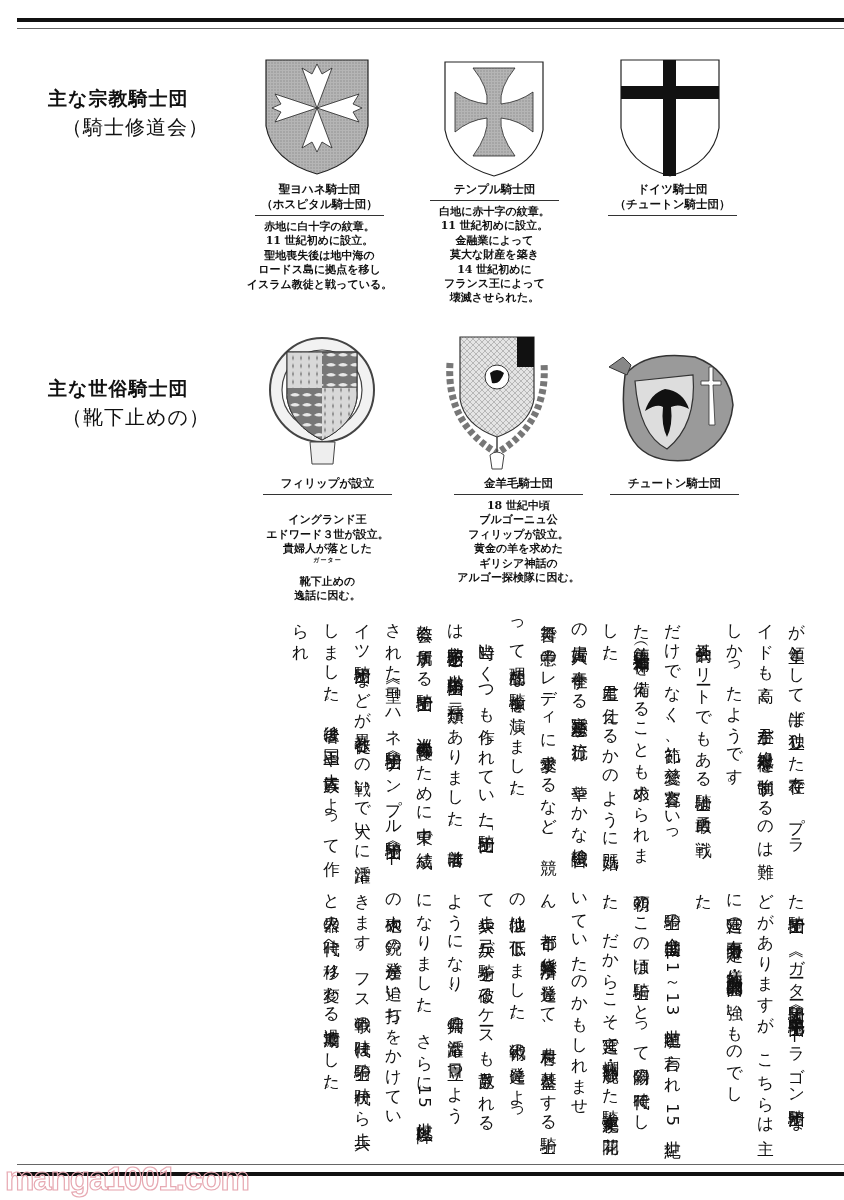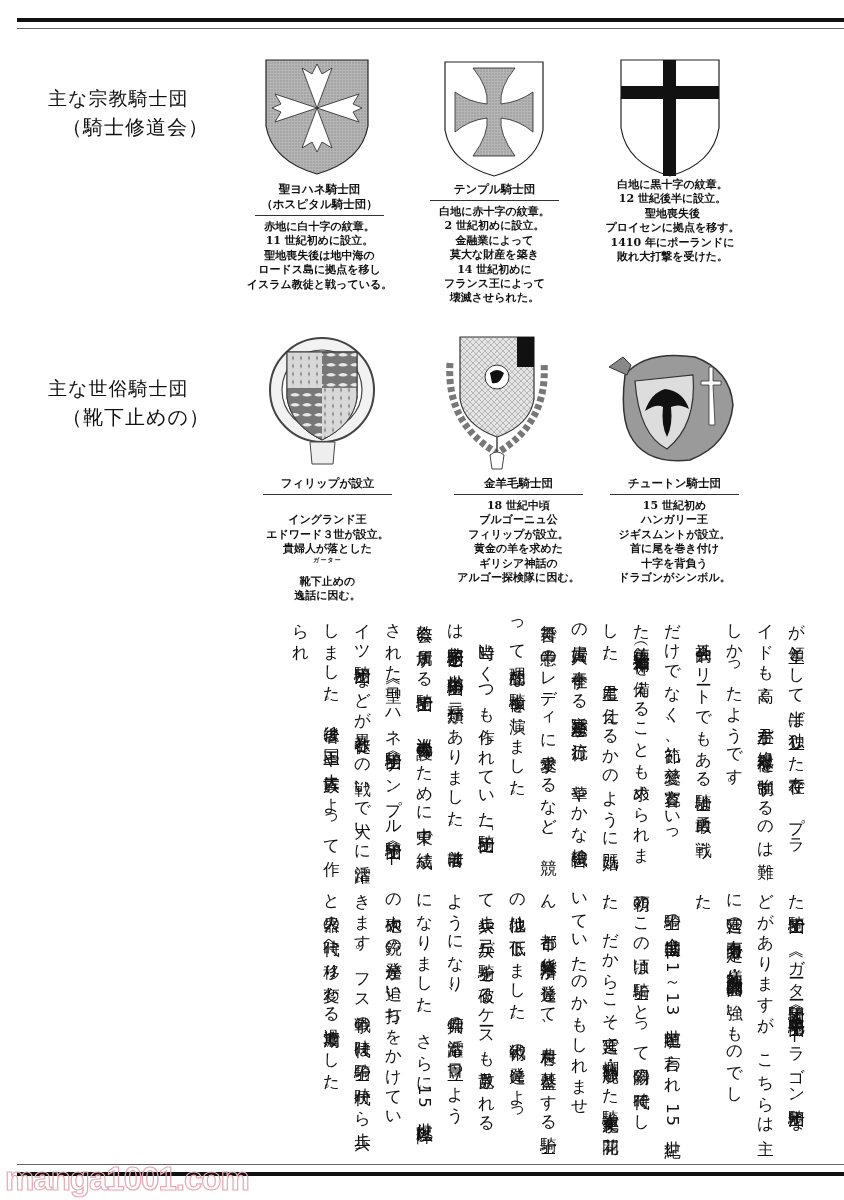--- a/index.html
+++ b/index.html
@@ -4,21 +4,21 @@
 <style>
   html, body { margin: 0; padding: 0; background: #ffffff; }
   body { width: 844px; height: 1200px; position: relative; overflow: hidden;
          font-family: "DejaVu Serif", "Liberation Serif", serif; color: #111; }
 
   .rule-top-thick { position: absolute; left: 17px; right: 0; top: 18px; height: 4px; background: #111; }
   .rule-top-thin  { position: absolute; left: 17px; right: 0; top: 28px; height: 1px; background: #666; }
   .rule-bot-thin  { position: absolute; left: 17px; right: 0; top: 1164px; height: 1px; background: #666; }
   .rule-bot-thick { position: absolute; left: 17px; right: 0; top: 1172px; height: 4px; background: #111; }
 
-  .section-title { position: absolute; left: 48px; font-size: 19px; font-weight: normal; letter-spacing: 1px; }
+  .section-title { position: absolute; left: 48px; font-size: 19px; font-weight: bold; letter-spacing: 1px; }
   .section-sub   { position: absolute; left: 62px; font-size: 20px; letter-spacing: 1px; }
 
   .emblem { position: absolute; width: 110px; height: 120px; }
   .emblem svg { width: 100%; height: 100%; }
 
   .card { position: absolute; width: 165px; text-align: center; }
   .card .name { font-size: 11.5px; line-height: 15px; font-weight: bold; padding-bottom: 3px;
                 border-bottom: 1.5px solid #333; margin: 4px 18px 4px 18px; }
   .card .desc { font-size: 11px; line-height: 14.4px; font-weight: bold; white-space: pre-line; }
   .ruby { font-size: 6px; display: block; line-height: 6px; margin-bottom: -2px; letter-spacing: 1px; }
@@ -80,35 +80,33 @@
 聖地喪失後は地中海の
 ロードス島に拠点を移し
 イスラム教徒と戦っている。</div>
 </div>
 
 <div class="card" style="left:412px; top:178px;">
   <div class="name">
     <div>テンプル騎士団</div>
   </div>
   <div class="desc">白地に赤十字の紋章。
-2 世紀初めに設立。
+11 世紀初めに設立。
 金融業によって
 莫大な財産を築き
 14 世紀初めに
 フランス王によって
 壊滅させられた。</div>
 </div>
 
 <div class="card" style="left:590px; top:178px;">
-  <div class="desc">白地に黒十字の紋章。
-12 世紀後半に設立。
-聖地喪失後
-プロイセンに拠点を移す。
-1410 年にポーランドに
-敗れ大打撃を受けた。</div>
+  <div class="name">
+    <div>ドイツ騎士団</div>
+    <div>（チュートン騎士団）</div>
+  </div>
 </div>
 
 <div class="section-title" style="top:376px">主な世俗騎士団</div>
 <div class="section-sub" style="top:404px">（靴下止めの）</div>
 
 <div class="emblem" style="left:265px; top:330px; width:115px; height:138px;">
   <svg viewBox="0 0 115 138">
     <defs>
       <pattern id="fleur" width="8" height="8" patternUnits="userSpaceOnUse">
         <rect width="8" height="8" fill="#d8d8d8"></rect>
@@ -182,26 +180,20 @@
 フィリップが設立。
 黄金の羊を求めた
 ギリシア神話の
 アルゴー探検隊に因む。</div>
 </div>
 
 <div class="card" style="left:592px; top:472px;">
   <div class="name">
     <div>チュートン騎士団</div>
   </div>
-  <div class="desc">15 世紀初め
-ハンガリー王
-ジギスムントが設立。
-首に尾を巻き付け
-十字を背負う
-ドラゴンがシンボル。</div>
 </div>
 
 <div class="vtext" style="right:32px; top:612px; height:250px; width:790px;">
   <p>が領主として半ば独立した存在で、プライドも高く、主君が絶対服従を強制するのは難しかったようです。</p>
   <p>　社会的エリートでもある騎士は勇敢に戦うだけでなく、礼節、慈愛、寛容といった美徳（騎士道精神）を備えることも求められました。主君に仕えるかのように既婚の貴婦人に奉仕する宮廷恋愛が流行し、華やかな槍試合の舞台で意中のレディに求愛するなど、競って理想的な騎士像を演じました。</p>
   <p>　当時いくつも作られていた「騎士団」には宗教騎士団と世俗騎士団の二種類がありました。前者は教会に所属する騎士団で、巡礼者保護のために中東で結成された《聖ヨハネ騎士団》《テンプル騎士団》《ドイツ騎士団》などが異教徒との戦いで大いに活躍しました。後者は国王や大貴族によって作られ</p>
 </div>
 
 <div class="vtext" style="right:32px; top:882px; height:250px; width:790px;">
   <p>た騎士団で、《ガーター騎士団》《金羊毛騎士団》《ドラゴン騎士団》などがありますが、こちらは主に宮廷の有力者限定で儀礼的・遊戯的側面の強いものでした。</p>

